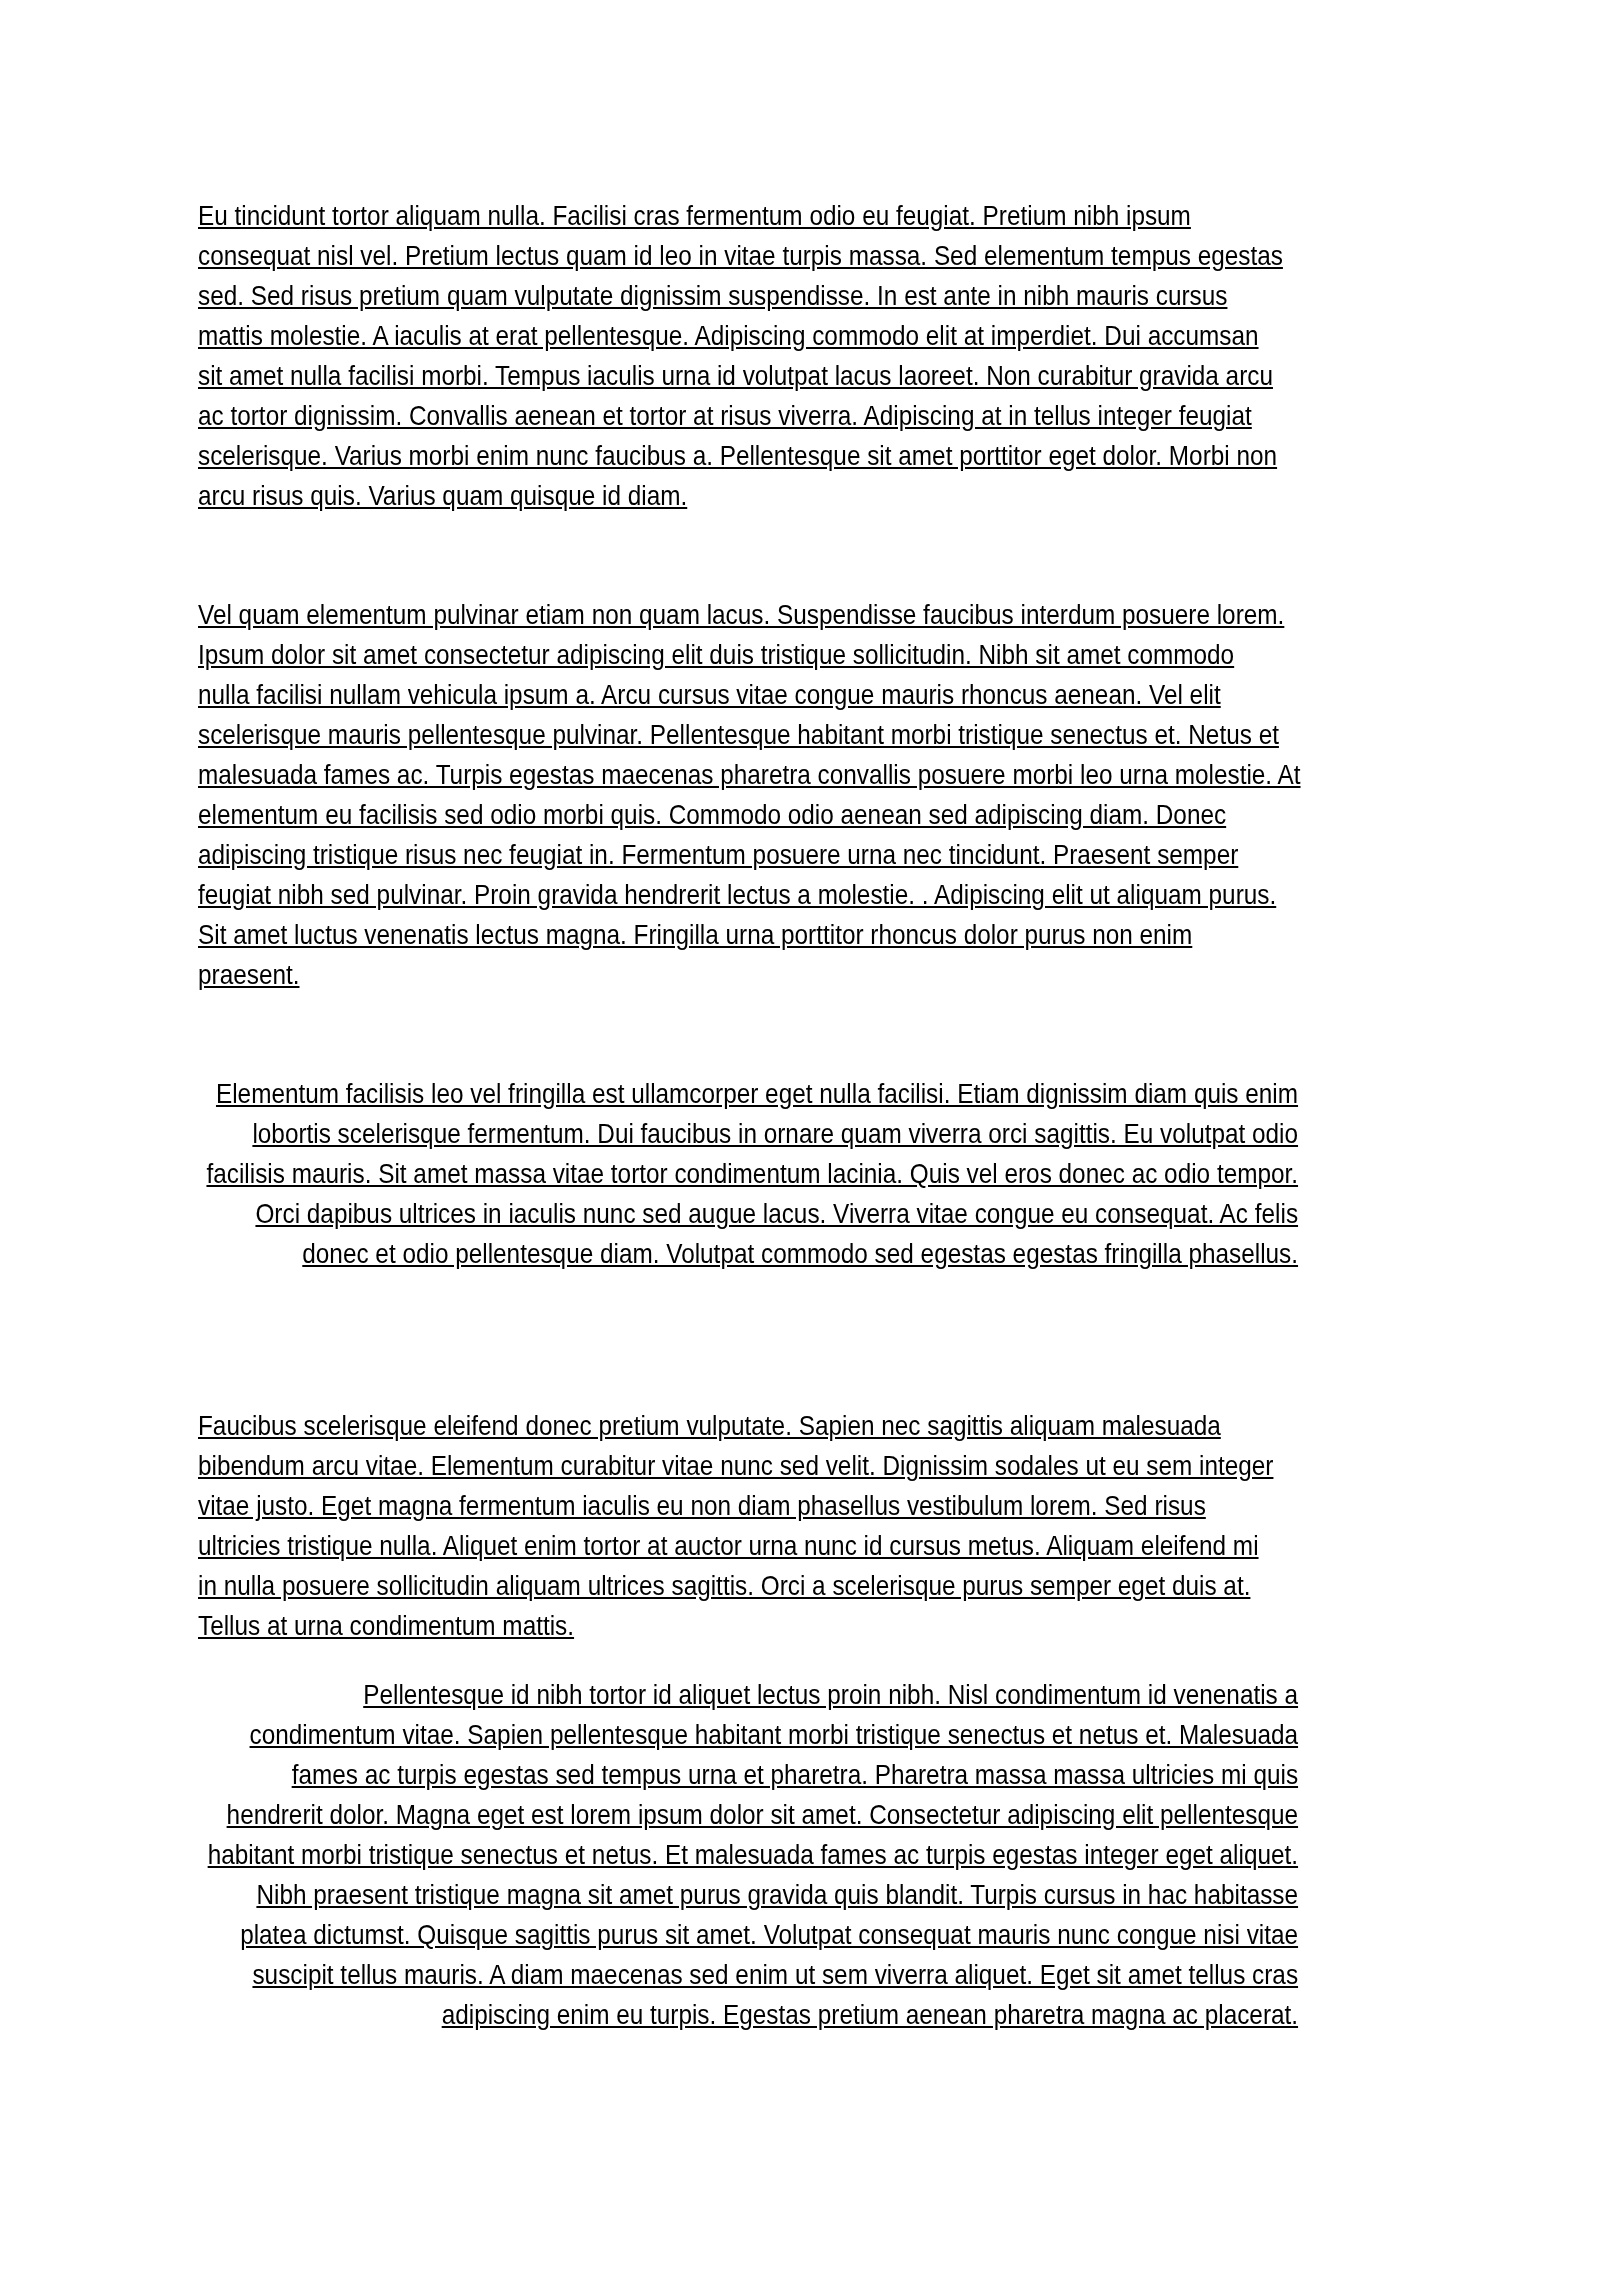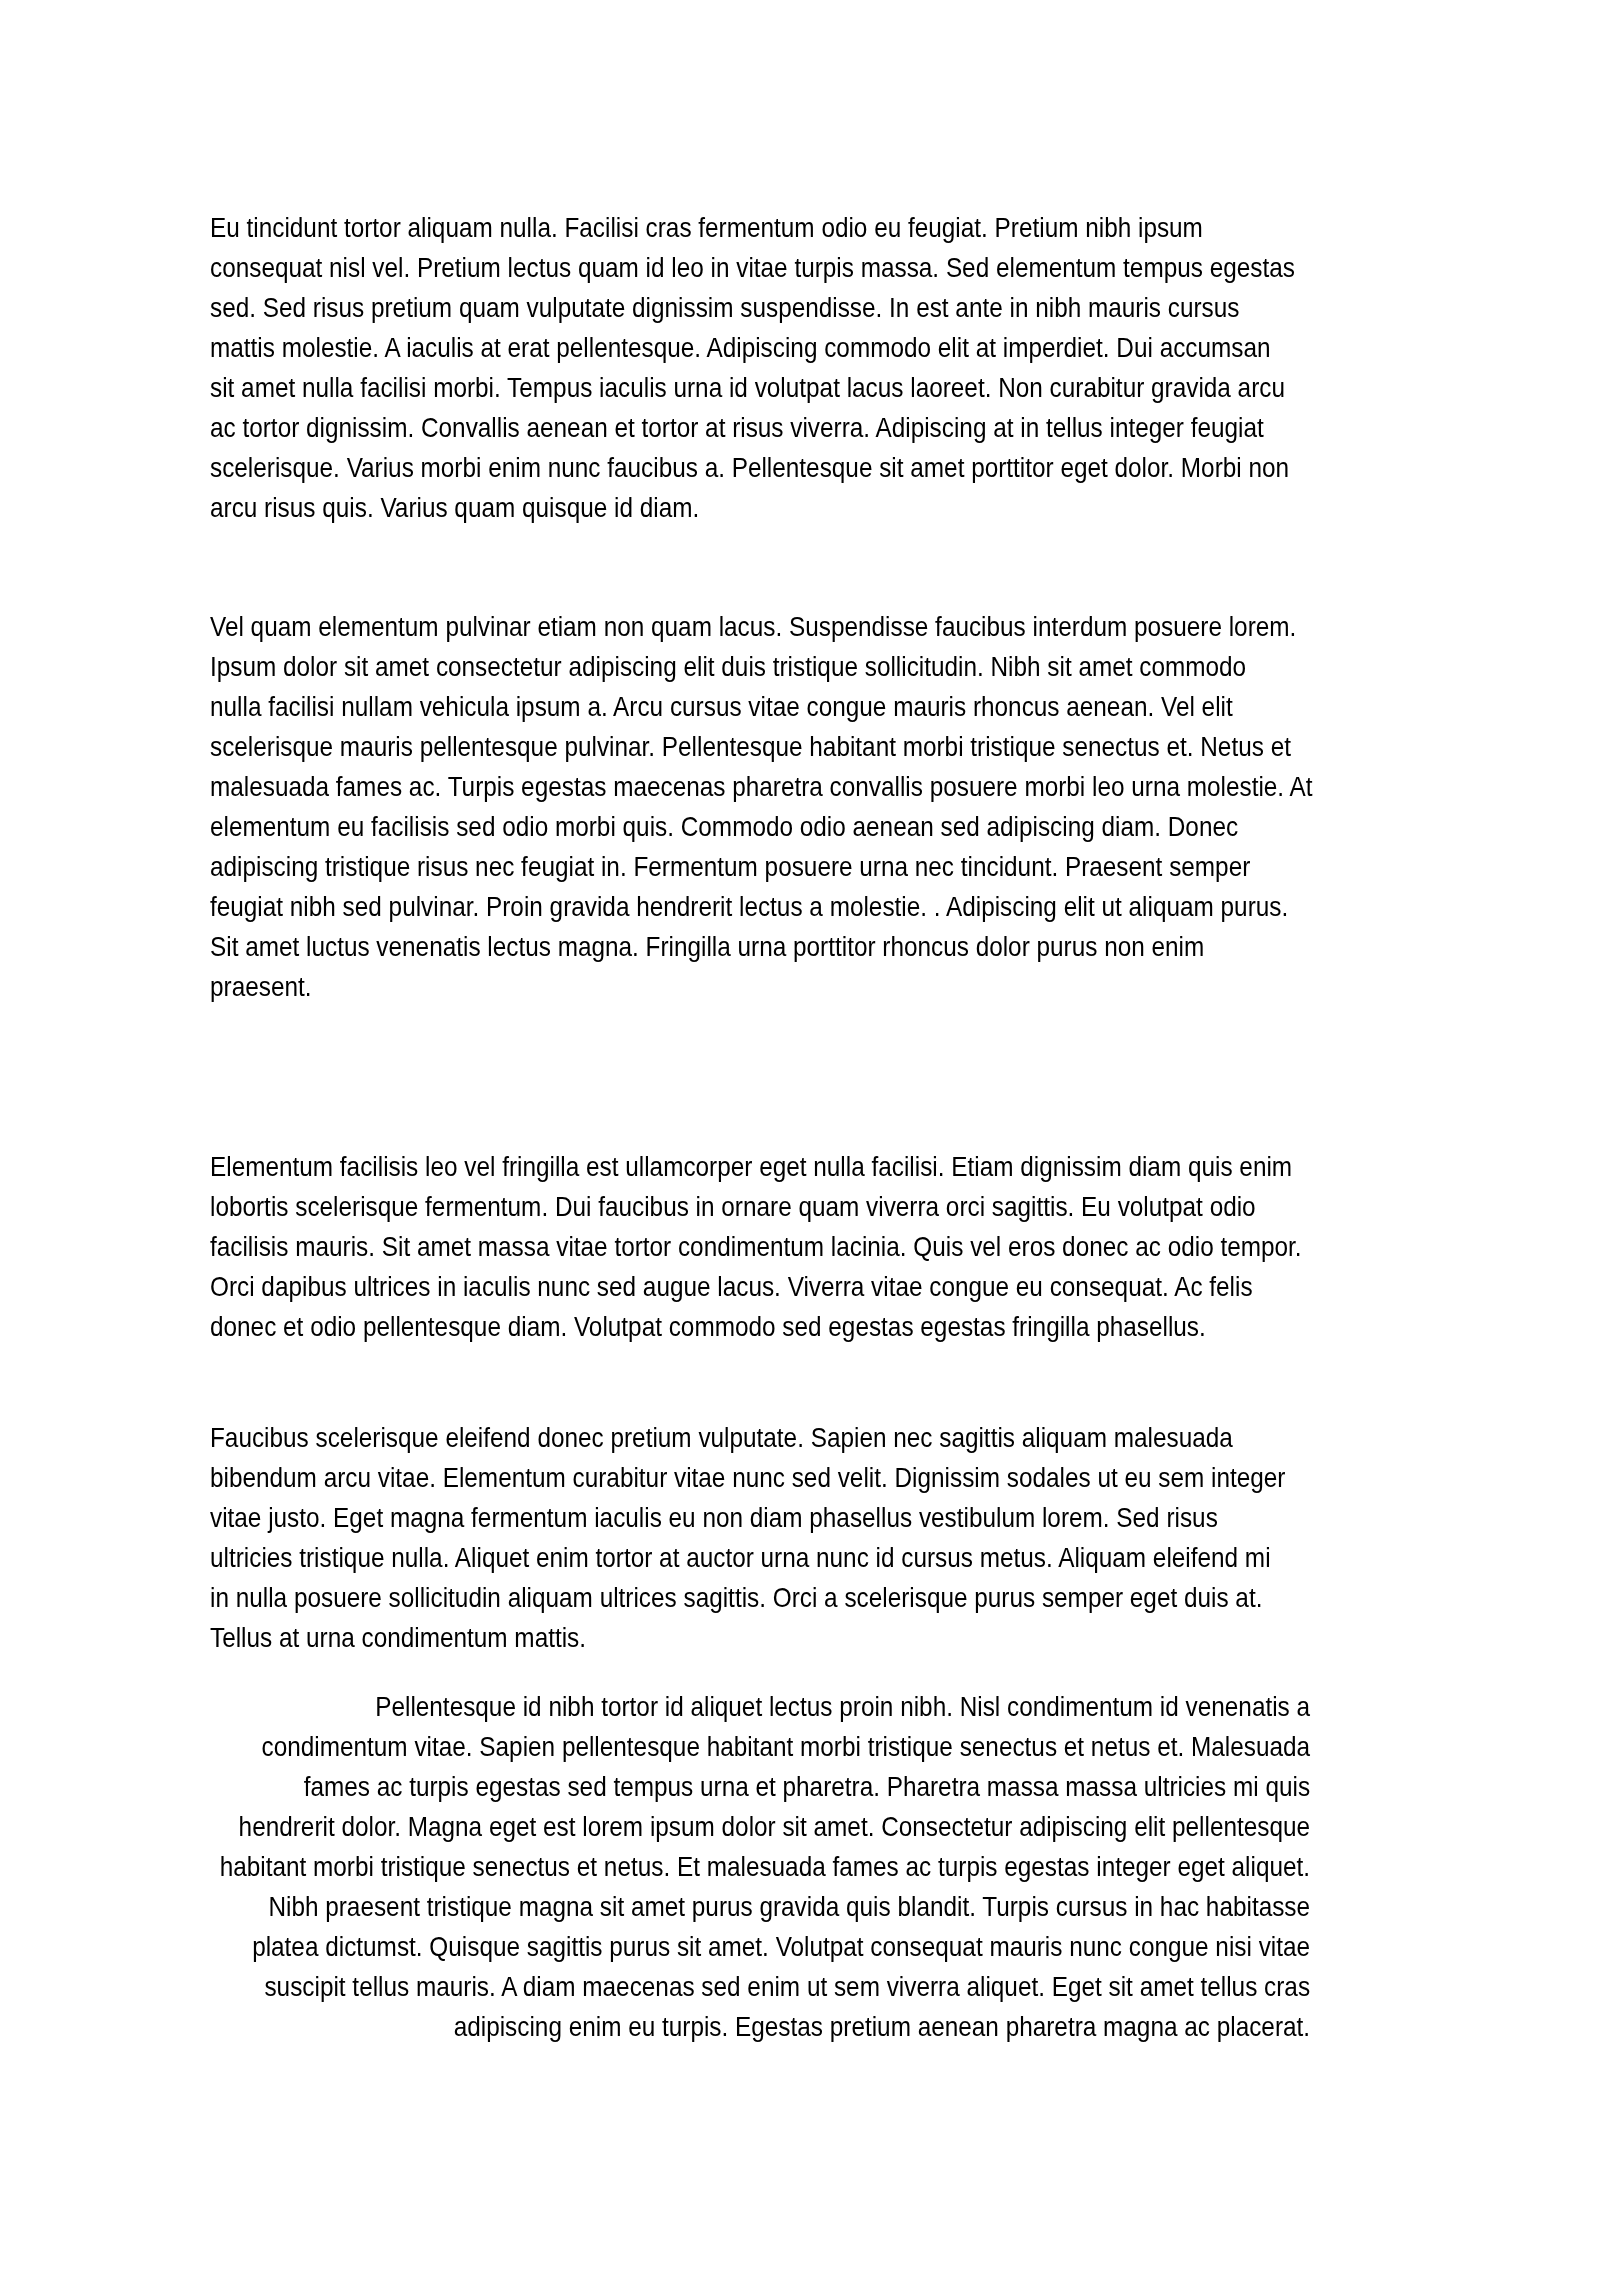--- a/index.html
+++ b/index.html
@@ -18,21 +18,22 @@
     left: 0;
     top: 0;
     width: 1623px;
     height: 2295px;
     background: #ffffff;
   }
   .paragraph {
     position: absolute;
     left: 198px;
     width: 1243px;
-    margin: 12px;
+    margin: 0;
+    text-decoration: underline;
   }
   .line {
     display: block;
     height: 40px;
     line-height: 40px;
     white-space: nowrap;
     font-family: "Liberation Sans", sans-serif;
     font-size: 27.5px;
     color: #000000;
     transform-origin: 0 50%;
@@ -61,21 +62,21 @@
     <span class="line">nulla facilisi nullam vehicula ipsum a. Arcu cursus vitae congue mauris rhoncus aenean. Vel elit</span>
     <span class="line">scelerisque mauris pellentesque pulvinar. Pellentesque habitant morbi tristique senectus et. Netus et</span>
     <span class="line">malesuada fames ac. Turpis egestas maecenas pharetra convallis posuere morbi leo urna molestie. At</span>
     <span class="line">elementum eu facilisis sed odio morbi quis. Commodo odio aenean sed adipiscing diam. Donec</span>
     <span class="line">adipiscing tristique risus nec feugiat in. Fermentum posuere urna nec tincidunt. Praesent semper</span>
     <span class="line">feugiat nibh sed pulvinar. Proin gravida hendrerit lectus a molestie. . Adipiscing elit ut aliquam purus.</span>
     <span class="line">Sit amet luctus venenatis lectus magna. Fringilla urna porttitor rhoncus dolor purus non enim</span>
     <span class="line">praesent.</span>
   </div>
 
-  <div class="paragraph" style="top:1135px;">
+  <div class="paragraph" style="top:1074px;text-align:right;">
     <span class="line">Elementum facilisis leo vel fringilla est ullamcorper eget nulla facilisi. Etiam dignissim diam quis enim</span>
     <span class="line">lobortis scelerisque fermentum. Dui faucibus in ornare quam viverra orci sagittis. Eu volutpat odio</span>
     <span class="line">facilisis mauris. Sit amet massa vitae tortor condimentum lacinia. Quis vel eros donec ac odio tempor.</span>
     <span class="line">Orci dapibus ultrices in iaculis nunc sed augue lacus. Viverra vitae congue eu consequat. Ac felis</span>
     <span class="line">donec et odio pellentesque diam. Volutpat commodo sed egestas egestas fringilla phasellus.</span>
   </div>
 
   <div class="paragraph" style="top:1406px;">
     <span class="line">Faucibus scelerisque eleifend donec pretium vulputate. Sapien nec sagittis aliquam malesuada</span>
     <span class="line">bibendum arcu vitae. Elementum curabitur vitae nunc sed velit. Dignissim sodales ut eu sem integer</span>

